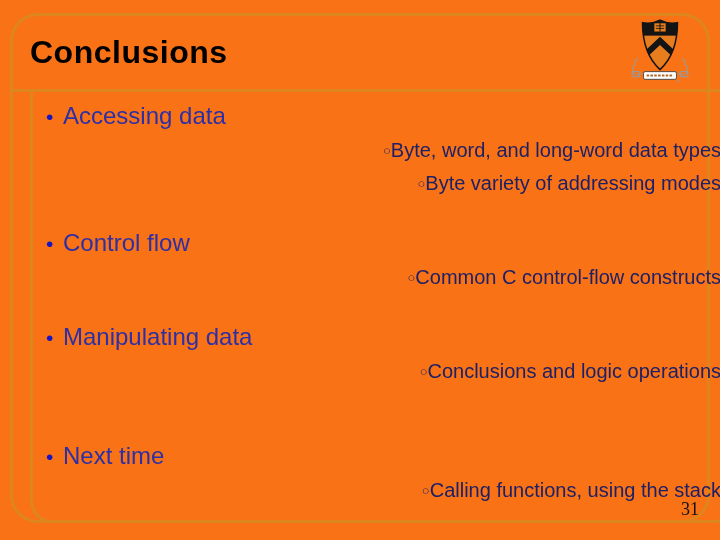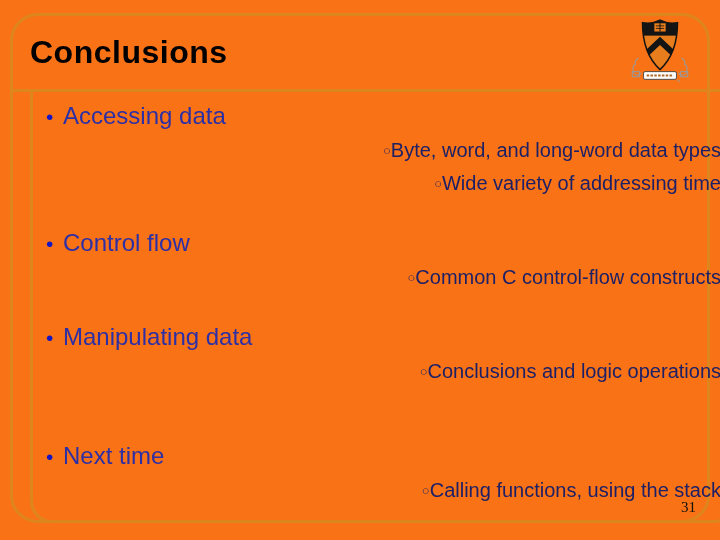--- a/index.html
+++ b/index.html
@@ -80,21 +80,21 @@
     display: inline-block;
     width: 18px;
     font-size: 13px;
     vertical-align: 2px;
     color: #1E2066;
   }
   .page-number {
     position: absolute;
     left: 681px; top: 499px;
     font-family: "Liberation Serif", serif;
-    font-size: 15px;
+    font-size: 18px;
     color: #111111;
   }
   .logo {
     position: absolute;
     left: 626px; top: 13px;
     width: 68px; height: 72px;
   }
 </style>
 </head>
 <body>
@@ -137,21 +137,21 @@
       <line x1="20" y1="60.8" x2="46" y2="60.8" stroke="#b06a2a" stroke-width="2" stroke-dasharray="2.5,1.2"></line>
       <line x1="50" y1="65" x2="52" y2="67" stroke="#9a9a9a" stroke-width="1"></line>
     </svg>
   </div>
 
   <div class="content-box">
 
     <div>
       <div class="l1"><span class="b1">•</span><span>Accessing data</span></div>
       <div class="l2"><span class="b2">○</span><span>Byte, word, and long-word data types</span></div>
-      <div class="l2"><span class="b2">○</span><span>Wide variety of addressing time</span></div>
+      <div class="l2"><span class="b2">○</span><span>Byte variety of addressing modes</span></div>
     </div>
 
     <div class="section-gap">
       <div class="l1"><span class="b1">•</span><span>Control flow</span></div>
       <div class="l2"><span class="b2">○</span><span>Common C control-flow constructs</span></div>
     </div>
 
     <div class="section-gap">
       <div class="l1"><span class="b1">•</span><span>Manipulating data</span></div>
       <div class="l2"><span class="b2">○</span><span>Conclusions and logic operations</span></div>

